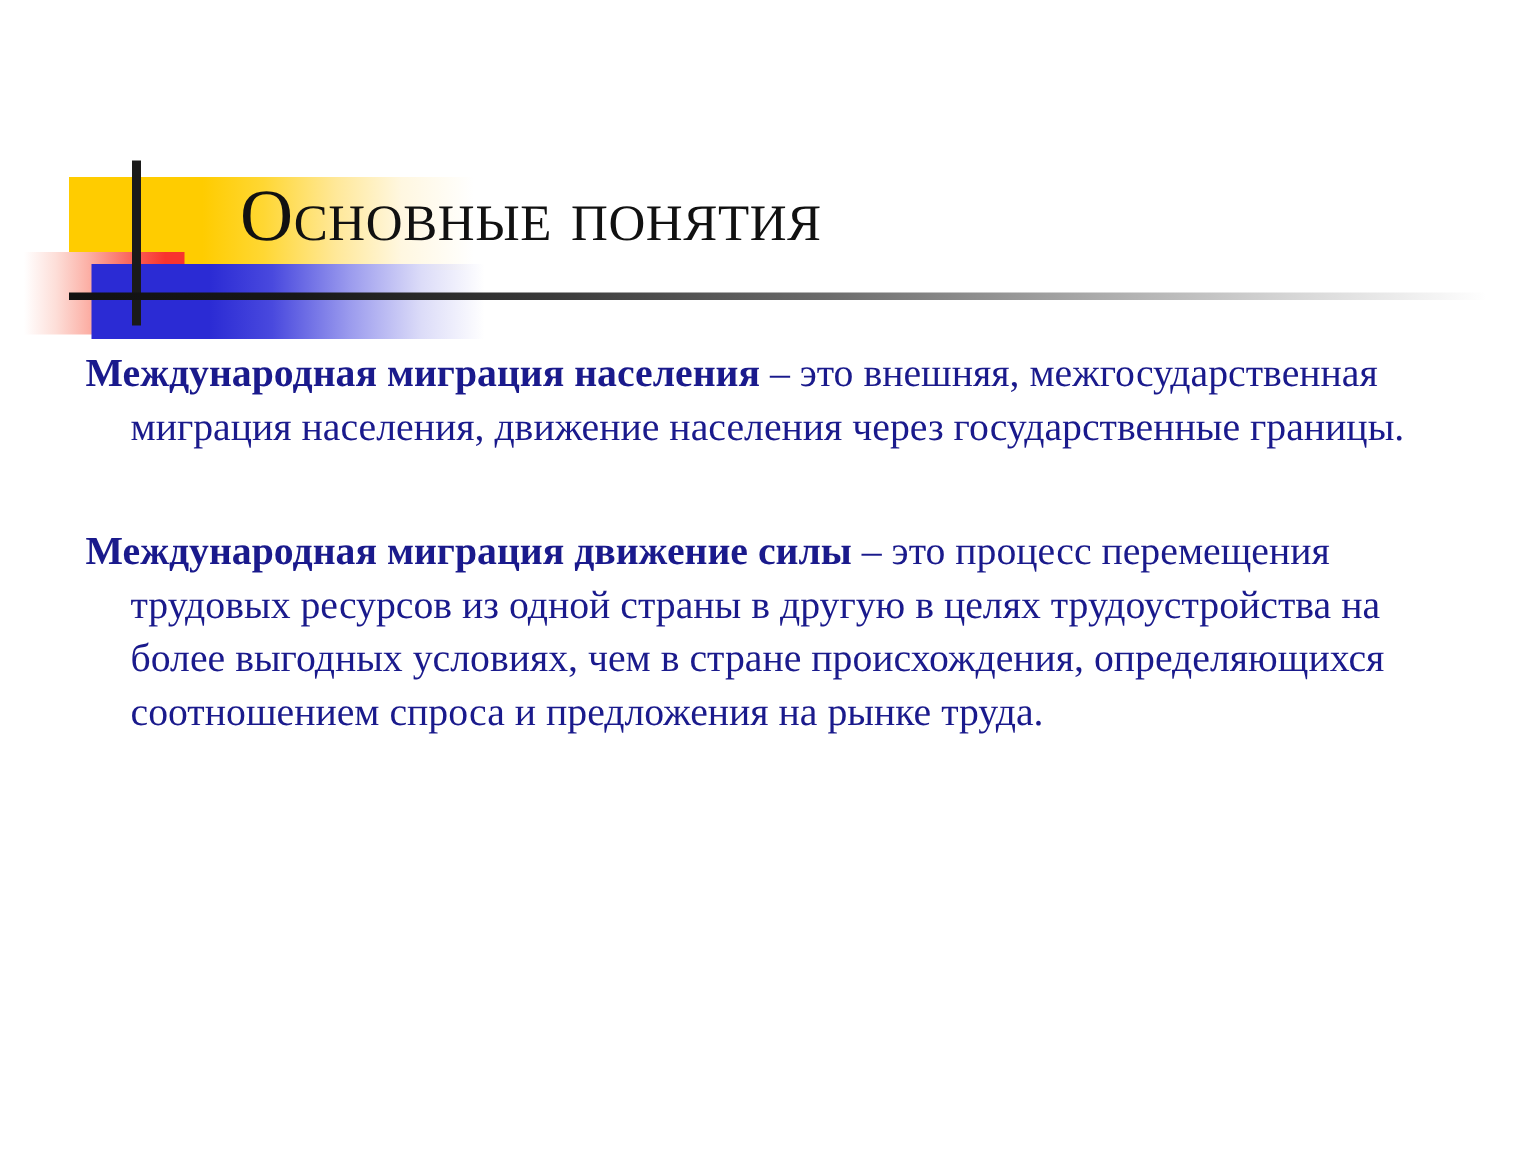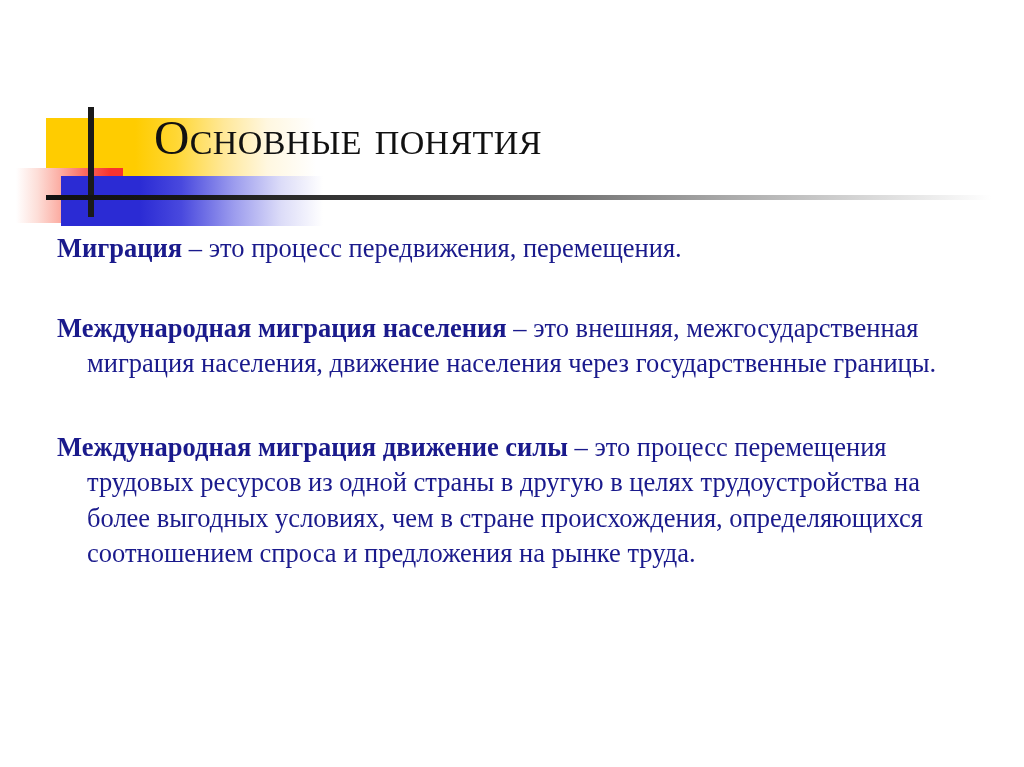--- a/index.html
+++ b/index.html
@@ -109,21 +109,21 @@
       #d8d8d8 87%,
       rgba(255,255,255,0) 100%);
   }
 
   
   .slide-title {
     position: absolute;
     left: 150px;
     top: 108px;
     width: 820px;
-    margin: 4px;
+    margin: 10px;
     font-family: "Liberation Serif", "DejaVu Serif", serif;
     font-size: 49px;
     font-weight: 400;
     font-variant: small-caps;
     letter-spacing: 0.4px;
     color: #111111;
     line-height: 1.06;
     white-space: nowrap;
   }
 
@@ -167,23 +167,20 @@
     <div class="decor-square decor-red"></div>
     <div class="decor-square decor-blue"></div>
     <div class="decor-vline"></div>
     <div class="decor-hline"></div>
   </div>
 
   <h1 class="slide-title">Основные понятия</h1>
 
   <div class="slide-body">
 
-    <p class="para para-1">
-      <span class="lead-in">Миграция</span><span> – это процесс передвижения, перемещения.</span>
-    </p>
 
     <p class="para para-2">
       <span class="lead-in">Международная миграция населения</span><span> – это внешняя, межгосударственная миграция населения, движение населения через государственные границы.</span>
     </p>
 
     <p class="para para-3">
       <span class="lead-in">Международная миграция движение силы</span><span> – это процесс перемещения трудовых ресурсов из одной страны в другую в целях трудоустройства на более выгодных условиях, чем в стране происхождения, определяющихся соотношением спроса и предложения на рынке труда.</span>
     </p>
 
   </div>

